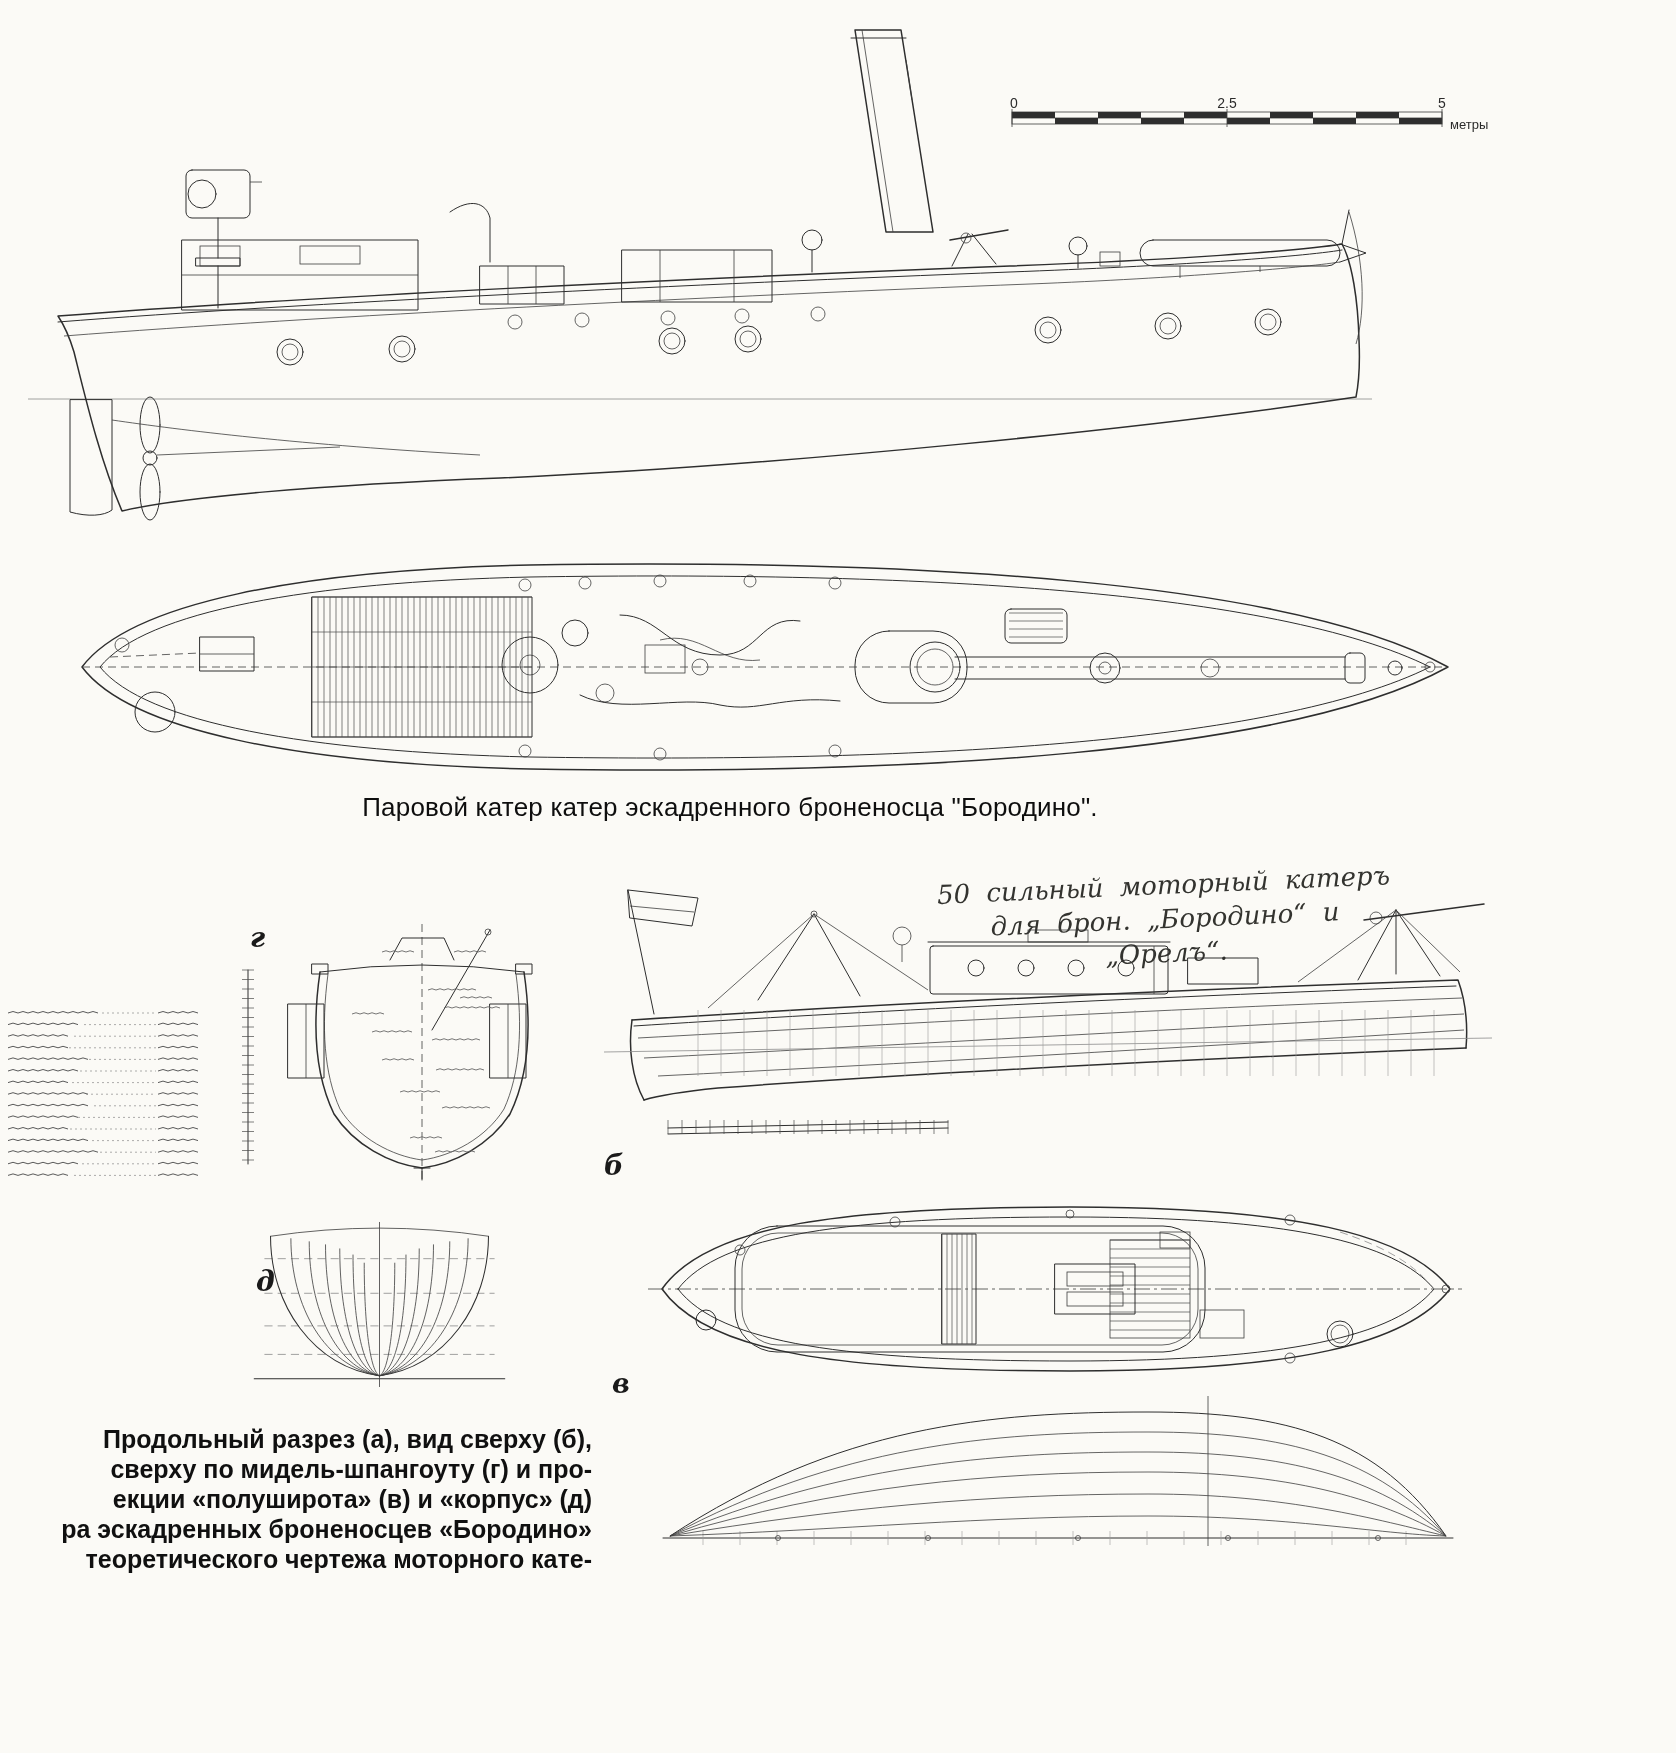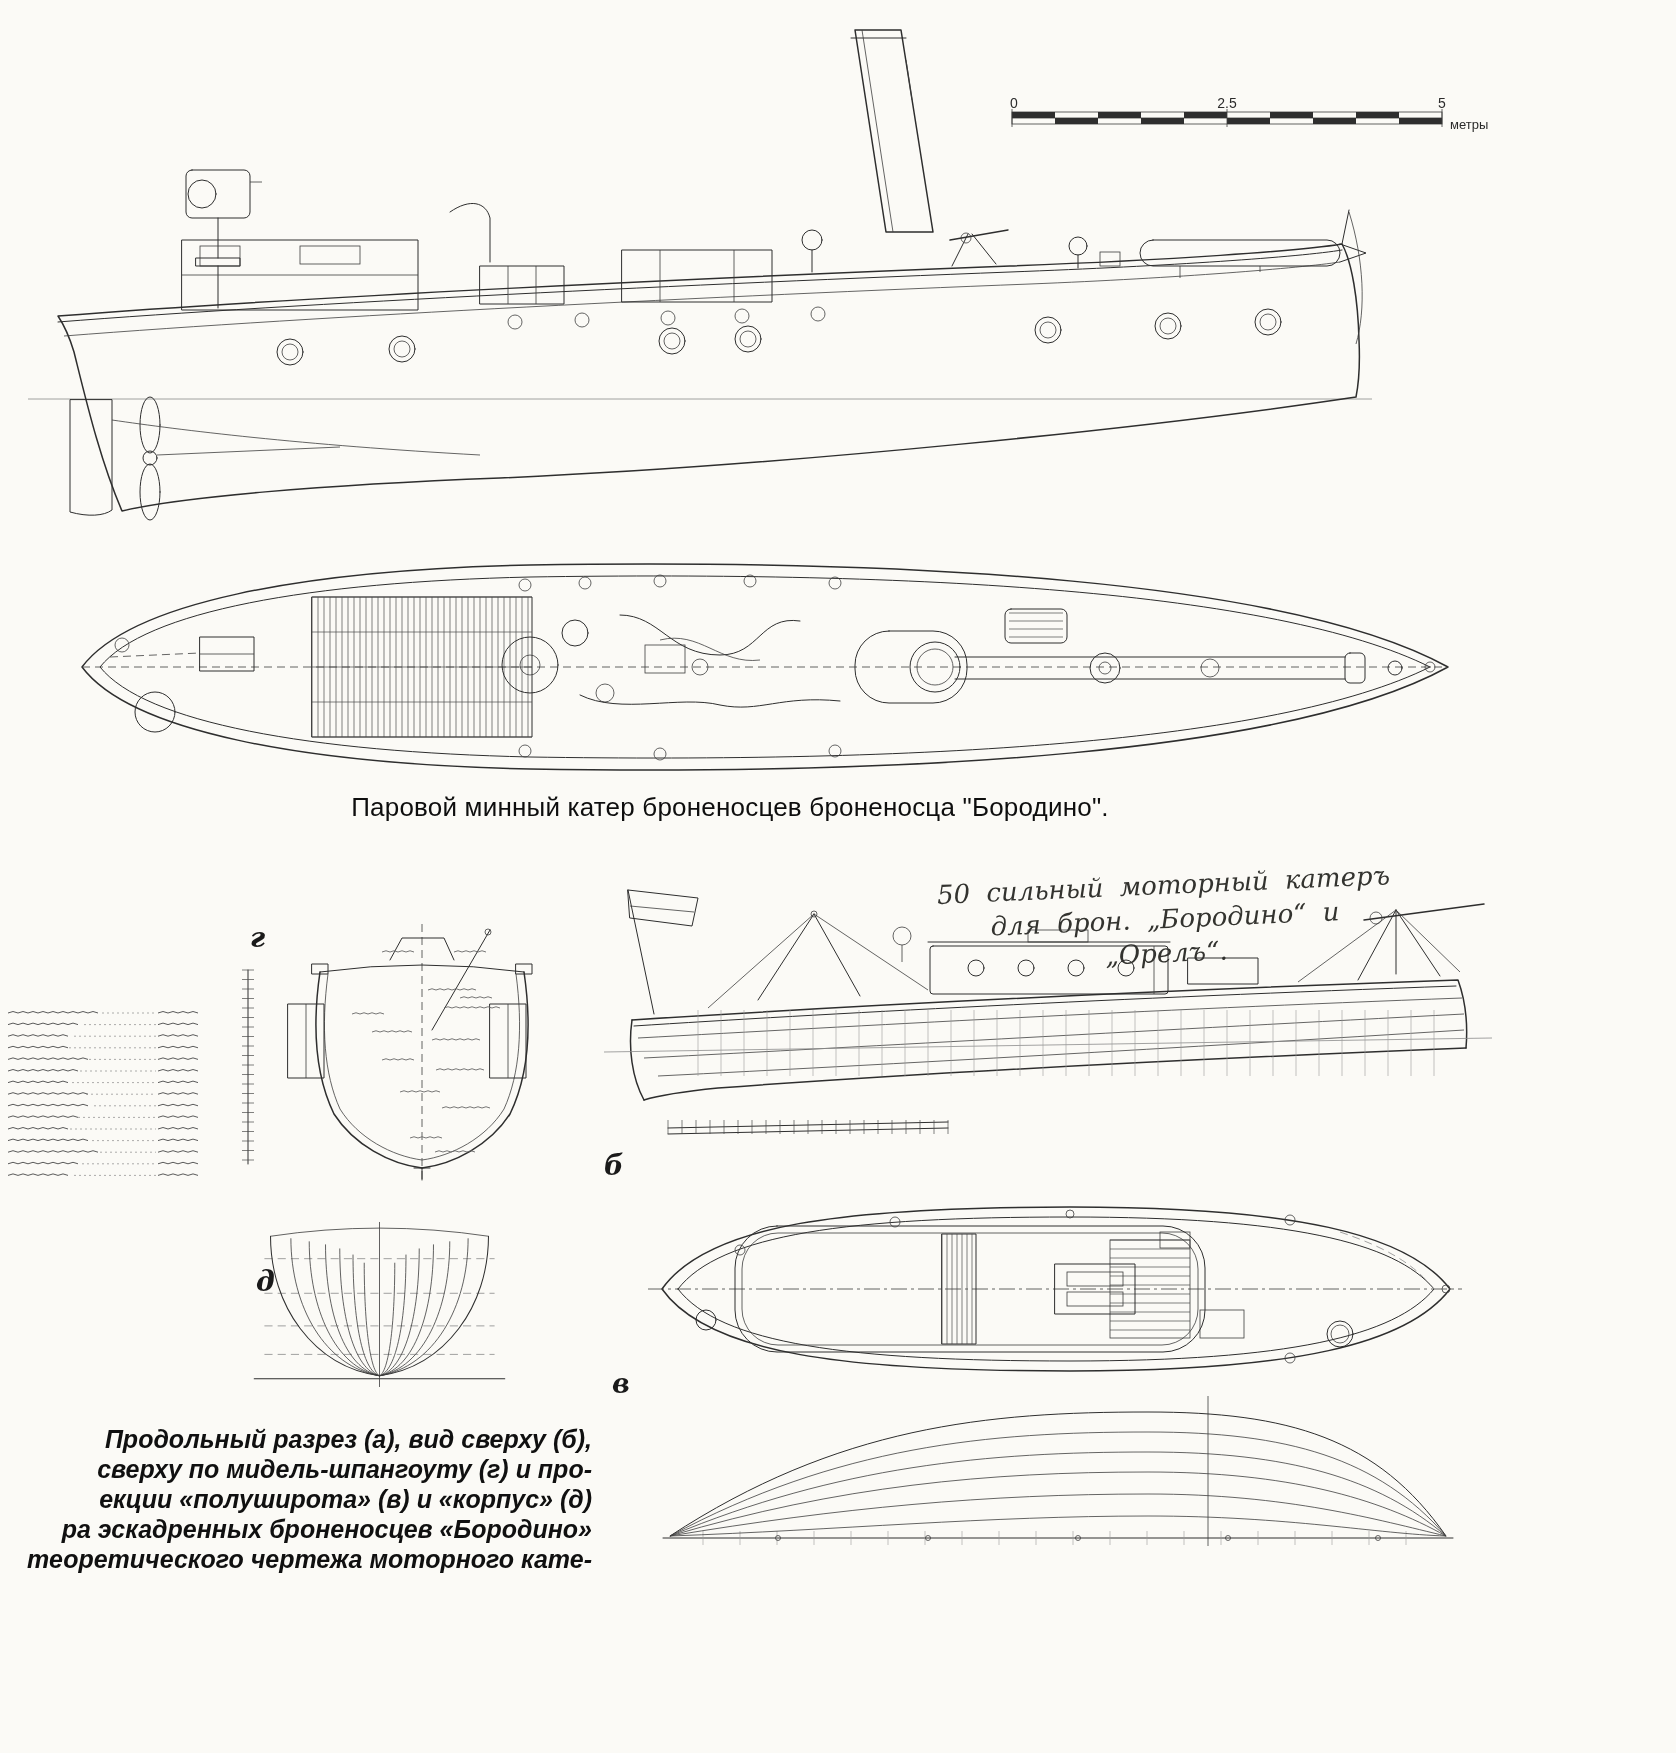--- a/index.html
+++ b/index.html
@@ -19,21 +19,21 @@
   .hatch line{stroke:#4a4a4a;stroke-width:.7;}
   .stations line{stroke:#9a9a9a;stroke-width:.6;}
   g[data-specrows] path{fill:none;stroke:#5a5a5a;stroke-width:1;}
   g[data-specrows] .leader{stroke:#8a8a8a;stroke-width:.7;stroke-dasharray:2 3;}
   path[data-squiggle]{fill:none;stroke:#666;stroke-width:.9;}
 
   .scaletext{font:14px "Liberation Sans",sans-serif;fill:#2b2b2b;}
   .scaleunit{font:13px "Liberation Sans",sans-serif;fill:#2b2b2b;}
 
   .caption-top{font-size:26px;color:#0e0e0e;text-align:center;letter-spacing:.2px;}
-  .caption-bottom{font-family:"Liberation Sans",sans-serif;font-style:italic;font-weight:700;
+  .caption-bottom{font-family:"Liberation Sans",sans-serif;font-weight:700;
                   font-size:25px;line-height:30px;color:#101010;text-align:right;}
   .seclabel{font-family:"DejaVu Serif",serif;font-style:italic;font-weight:700;
             font-size:27px;color:#1a1a1a;}
   .handwritten{font-family:"DejaVu Serif",serif;font-style:italic;font-size:26px;color:#33332f;
                transform:rotate(-2.5deg);text-align:center;word-spacing:8px;line-height:34px;}
 </style>
 </head>
 <body>
 
 <div class="page">
@@ -263,21 +263,21 @@
       <circle class="thin" cx="525" cy="38" r="6"></circle>
       <circle class="thin" cx="600" cy="36" r="6"></circle>
       <circle class="thin" cx="690" cy="36" r="6"></circle>
       <circle class="thin" cx="775" cy="38" r="6"></circle>
       <circle class="thin" cx="465" cy="206" r="6"></circle>
       <circle class="thin" cx="600" cy="209" r="6"></circle>
       <circle class="thin" cx="775" cy="206" r="6"></circle>
     </g>
   </svg>
 
-  <div class="abs caption-top" style="left:0;top:792px;width:1460px;">Паровой минный катер броненосцев броненосца "Бородино".</div>
+  <div class="abs caption-top" style="left:0;top:792px;width:1460px;">Паровой катер катер эскадренного броненосца "Бородино".</div>
 
   <svg class="abs" style="left:6px;top:1005px;" width="235" height="190" viewBox="0 0 235 190">
     <g data-specrows="15">
         <path d="M2 8 q5 -3 10 0 q5 -3 10 0 q5 -3 10 0 q5 -3 10 0 q5 -3 10 0 q5 -3 10 0 q5 -3 10 0 q5 -3 10 0 q5 -3 10 0"></path>
         <line x1="96" y1="8" x2="150" y2="8" class="leader"></line>
         <path d="M152 8 q5 -3 10 0 q5 -3 10 0 q5 -3 10 0 q5 -3 10 0"></path>
         <path d="M2 19.6 q5 -3 10 0 q5 -3 10 0 q5 -3 10 0 q5 -3 10 0 q5 -3 10 0 q5 -3 10 0 q5 -3 10 0"></path>
         <line x1="78" y1="19.6" x2="150" y2="19.6" class="leader"></line>
         <path d="M152 19.6 q5 -3 10 0 q5 -3 10 0 q5 -3 10 0 q5 -3 10 0"></path>
         <path d="M2 31.2 q5 -3 10 0 q5 -3 10 0 q5 -3 10 0 q5 -3 10 0 q5 -3 10 0 q5 -3 10 0"></path>

